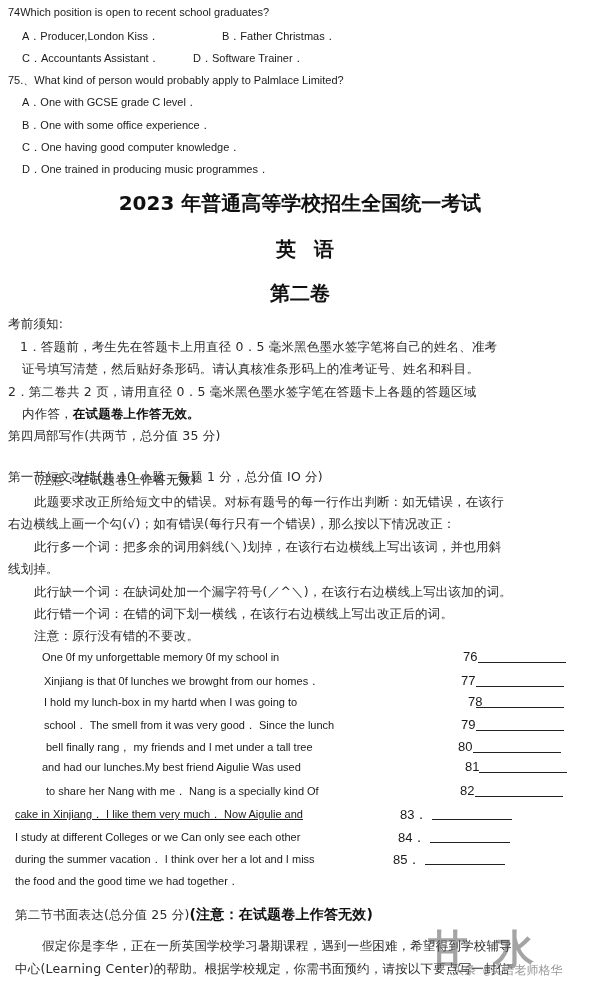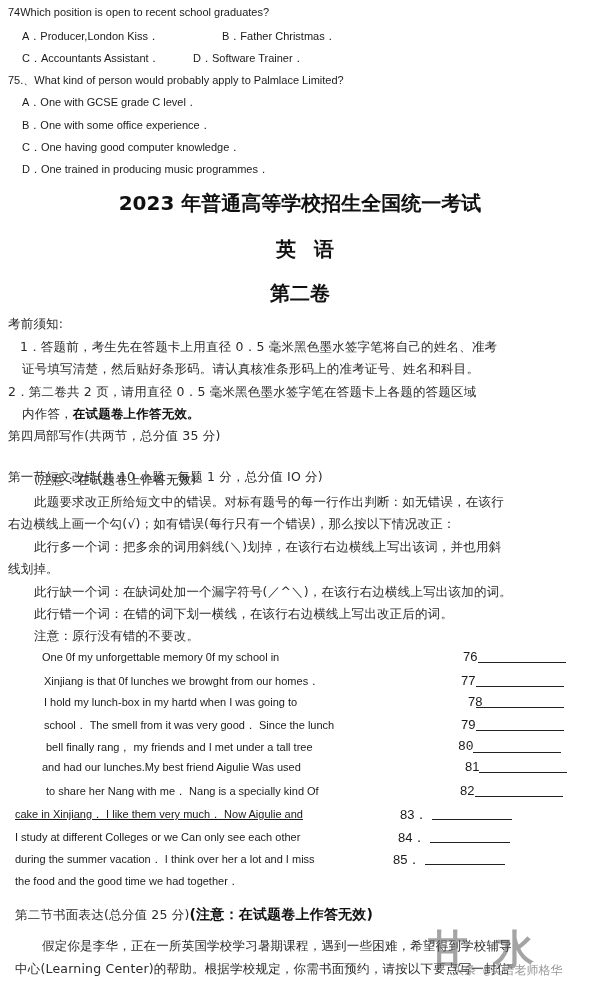--- a/index.html
+++ b/index.html
@@ -75,21 +75,21 @@
 
   <div class="ln en" style="left:44px;top:694px;">I hold my lunch-box in my hartd when I was going to</div>
   <div class="num" style="left:461px;top:694px;margin-left:7px;">78</div>
   <div class="blank" style="left:476px;top:707px;width:88px;"></div>
 
   <div class="ln en" style="left:44px;top:717px;">school．  The smell from it was very good．  Since the lunch</div>
   <div class="num" style="left:461px;top:717px;">79</div>
   <div class="blank" style="left:476px;top:730px;width:88px;"></div>
 
   <div class="ln en" style="left:46px;top:739px;">bell finally rang，  my friends and I met under a tall tree</div>
-  <div class="num" style="left:458px;top:739px;font-family:Liberation Mono, monospace;">80</div>
+  <div class="num" style="left:458px;top:739px;">80</div>
   <div class="blank" style="left:473px;top:752px;width:88px;"></div>
 
   <div class="ln en" style="left:42px;top:759px;">and had our lunches.My best friend Aigulie Was used</div>
   <div class="num" style="left:465px;top:759px;">81</div>
   <div class="blank" style="left:479px;top:772px;width:88px;"></div>
 
   <div class="ln en" style="left:46px;top:783px;text-align:center;">to share her Nang with me．  Nang is a specially kind Of</div>
   <div class="num" style="left:460px;top:783px;">82</div>
   <div class="blank" style="left:475px;top:796px;width:88px;"></div>
 

